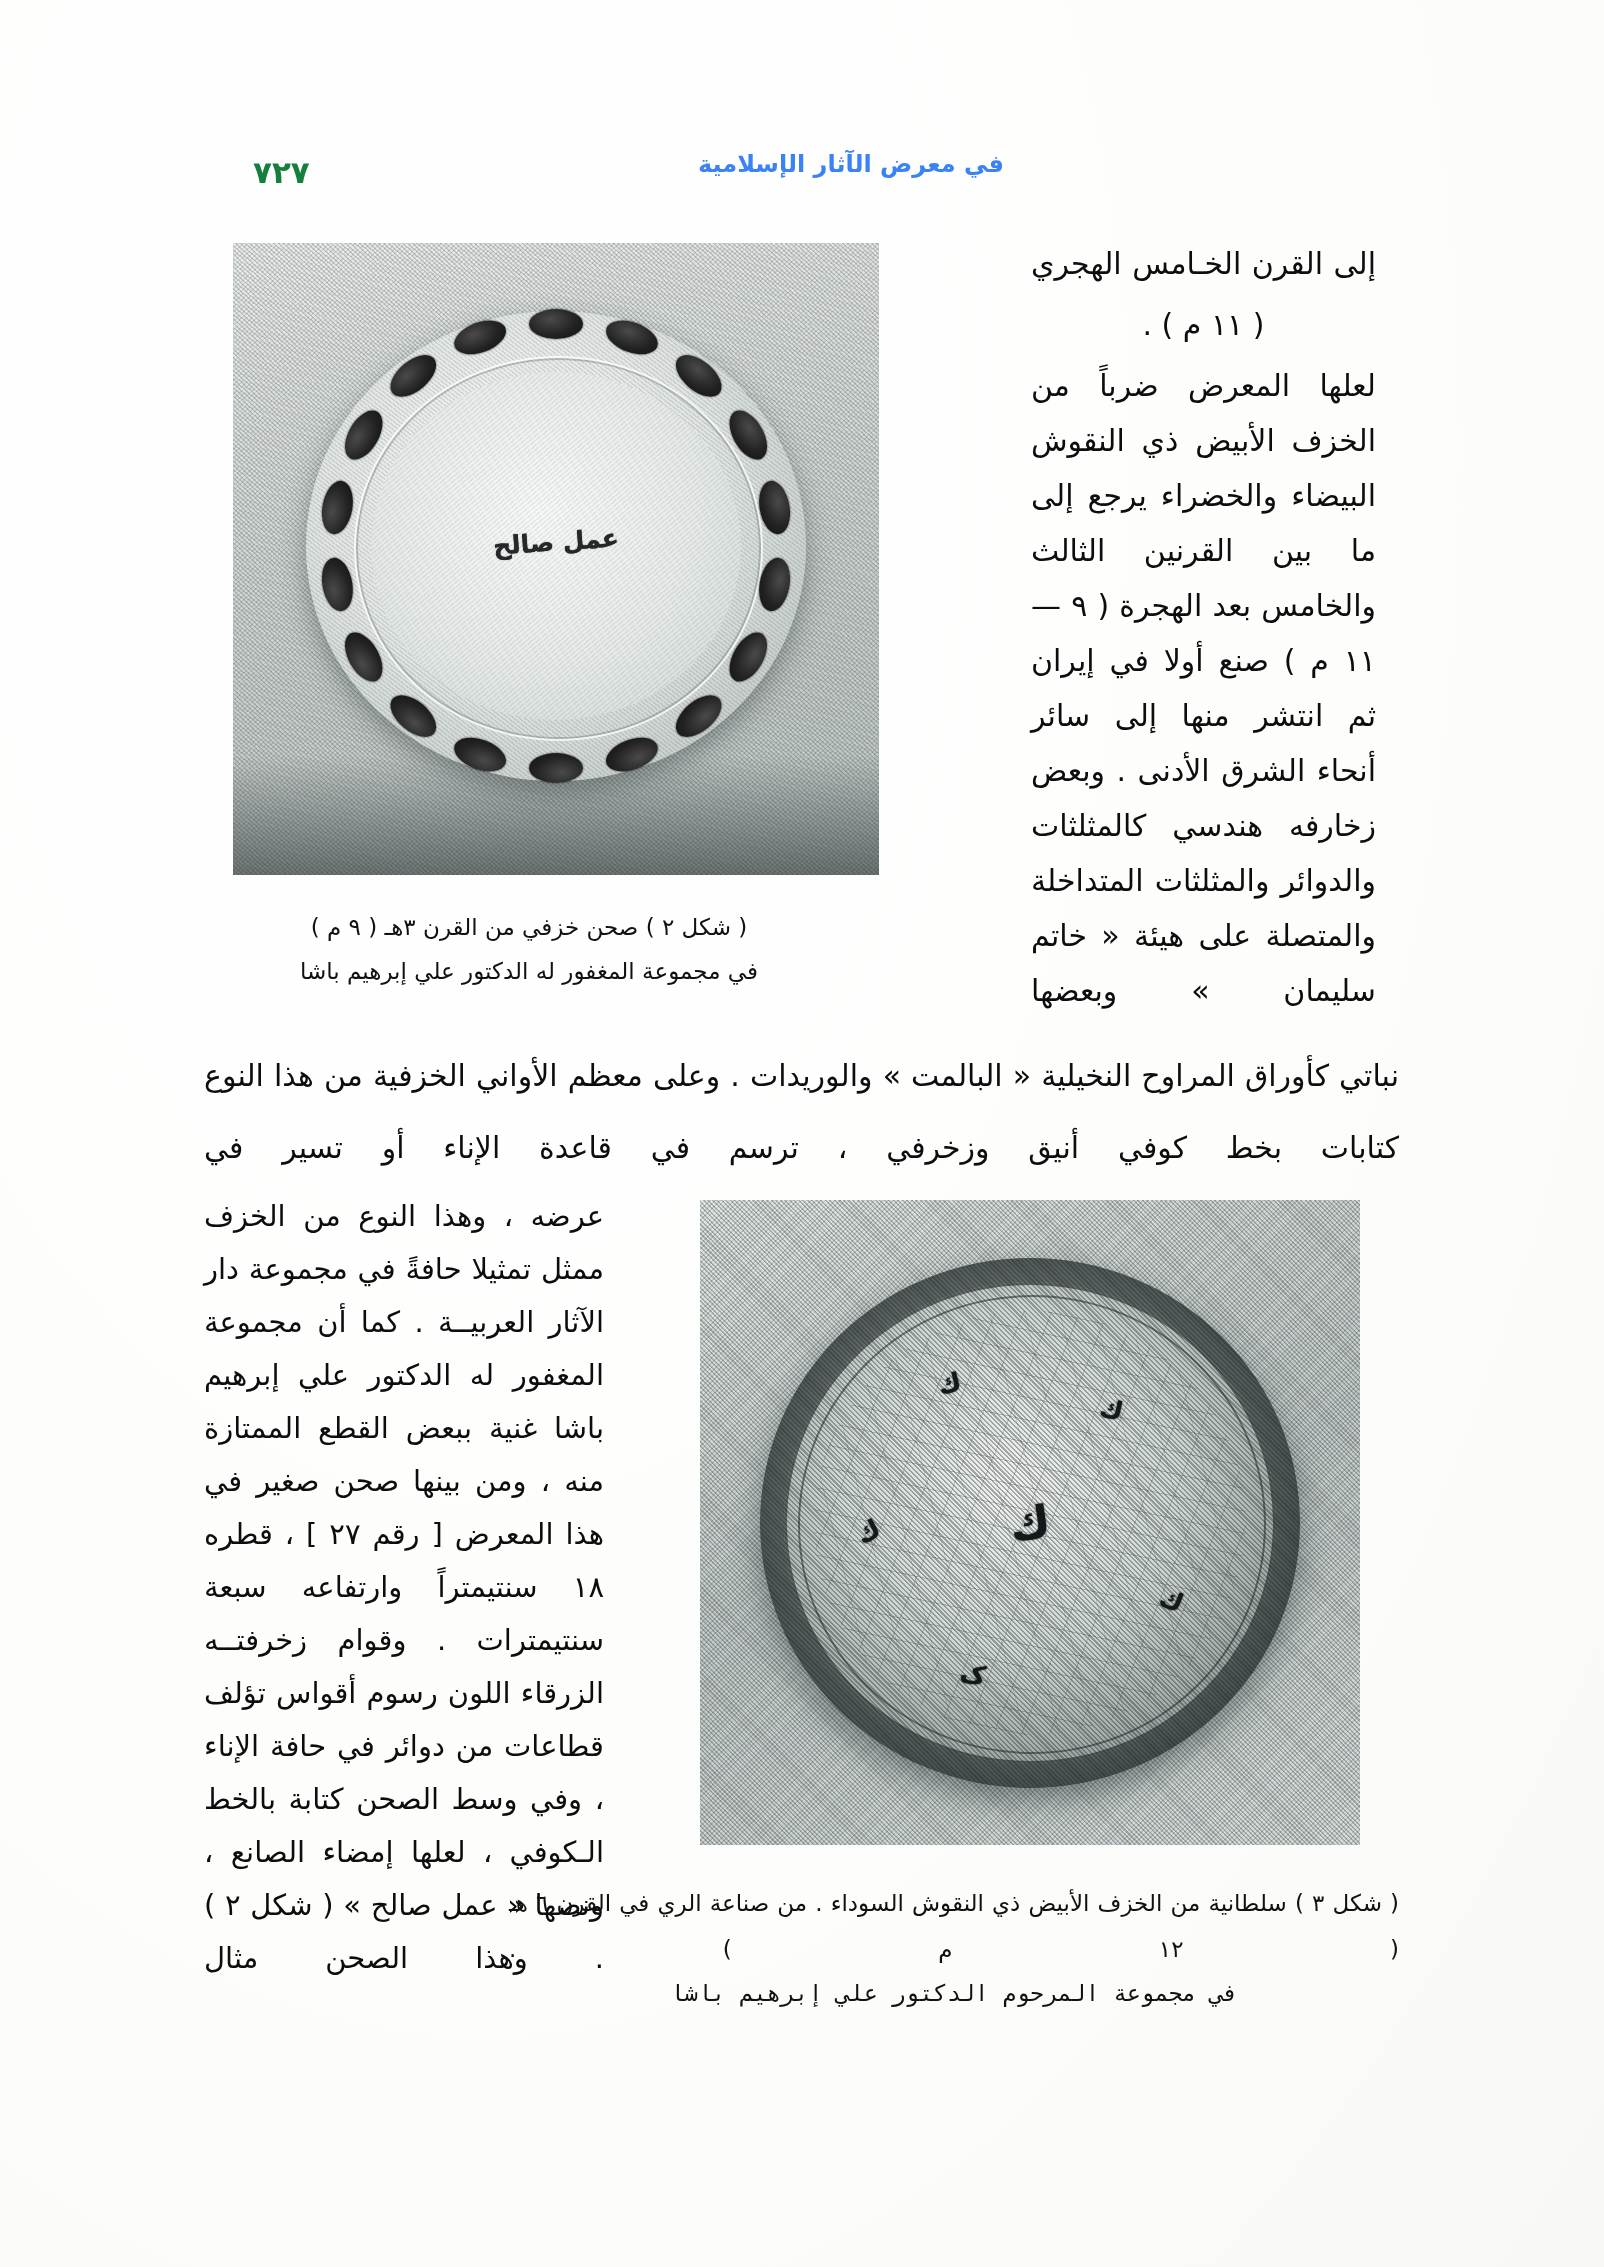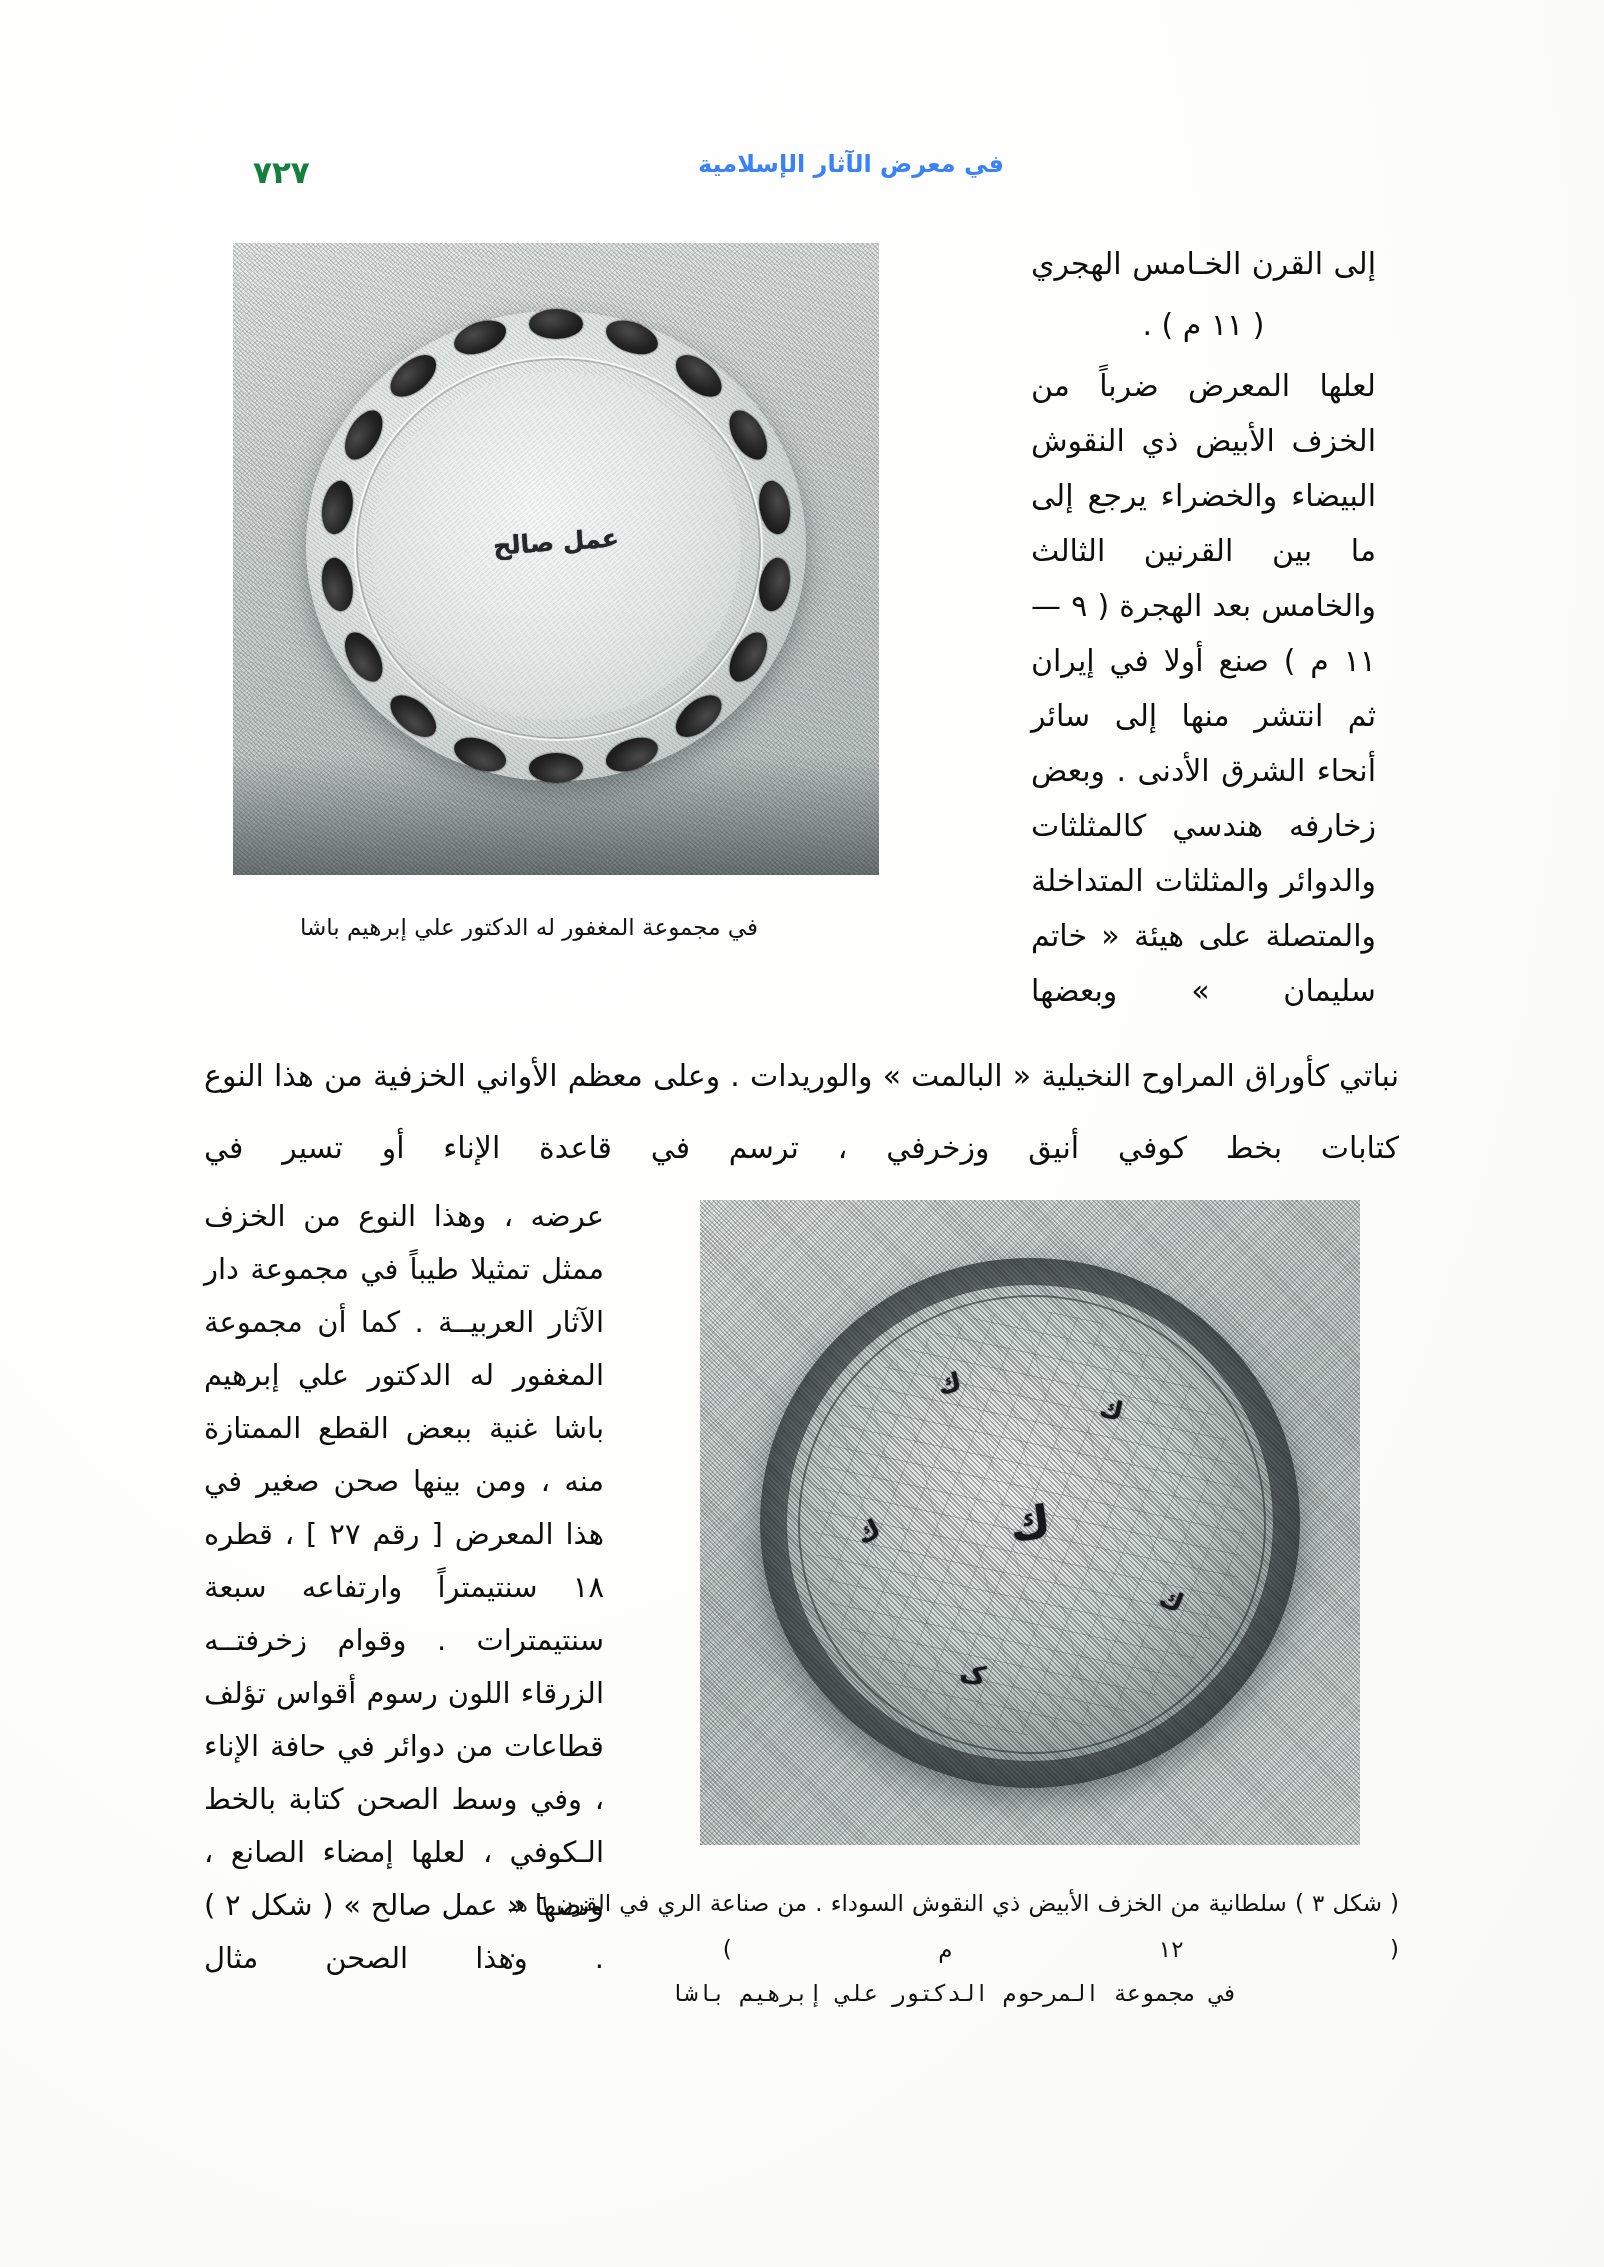--- a/index.html
+++ b/index.html
@@ -224,20 +224,21 @@
           <div class="loz" style="transform: translate(-218.6px, 38.5px) rotate(260deg);"></div>
           <div class="loz" style="transform: translate(-218.6px, -38.5px) rotate(280deg);"></div>
           <div class="loz" style="transform: translate(-192.3px, -111px) rotate(300deg);"></div>
           <div class="loz" style="transform: translate(-142.7px, -170.1px) rotate(320deg);"></div>
           <div class="loz" style="transform: translate(-75.9px, -208.6px) rotate(340deg);"></div>
         </div>
     </div>
   </div>
 
   <div class="cap1">
+    <span class="l">( شكل ٢ )   صحن خزفي من القرن ٣هـ ( ٩ م )</span>
     <span class="l">في مجموعة المغفور له الدكتور علي إبرهيم باشا</span>
   </div>
 
   <div class="colright">
     <p>
       <span>إلى القرن الخـامس الهجري</span>
     </p>
     <p class="centerline">
       <span>( ١١ م ) .</span>
     </p>
@@ -255,21 +256,21 @@
     </p>
   </div>
 
   <div class="fullpara">
     <span>نباتي كأوراق المراوح النخيلية « البالمت » والوريدات . وعلى معظم الأواني الخزفية من</span>
     <span>هذا النوع كتابات بخط كوفي أنيق وزخرفي ، ترسم في قاعدة الإناء أو تسير في</span>
   </div>
 
   <div class="colleft">
     <span>عرضه ، وهذا النوع من الخزف</span>
-    <span>ممثل تمثيلا طيباً في مجموعة دار</span>
+    <span>ممثل تمثيلا حافةً في مجموعة دار</span>
     <span>الآثار العربيــة . كما أن مجموعة</span>
     <span>المغفور له الدكتور علي إبرهيم باشا</span>
     <span>غنية ببعض القطع الممتازة منه ، ومن</span>
     <span>بينها صحن صغير في هذا المعرض</span>
     <span>[ رقم ٢٧ ] ، قطره ١٨ سنتيمتراً</span>
     <span>وارتفاعه سبعة سنتيمترات . وقوام</span>
     <span>زخرفتــه الزرقاء اللون رسوم</span>
     <span>أقواس تؤلف قطاعات من دوائر</span>
     <span>في حافة الإناء ، وفي وسط الصحن</span>
     <span>كتابة بالخط الـكوفي ، لعلها إمضاء</span>

